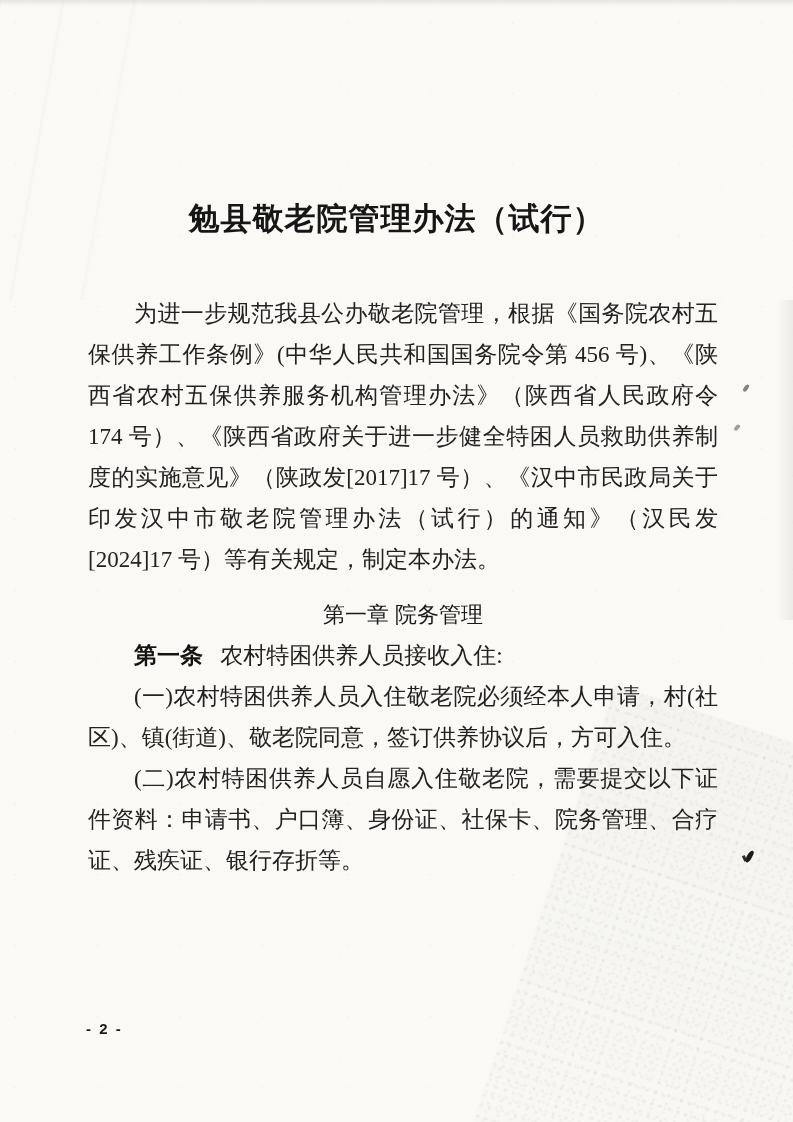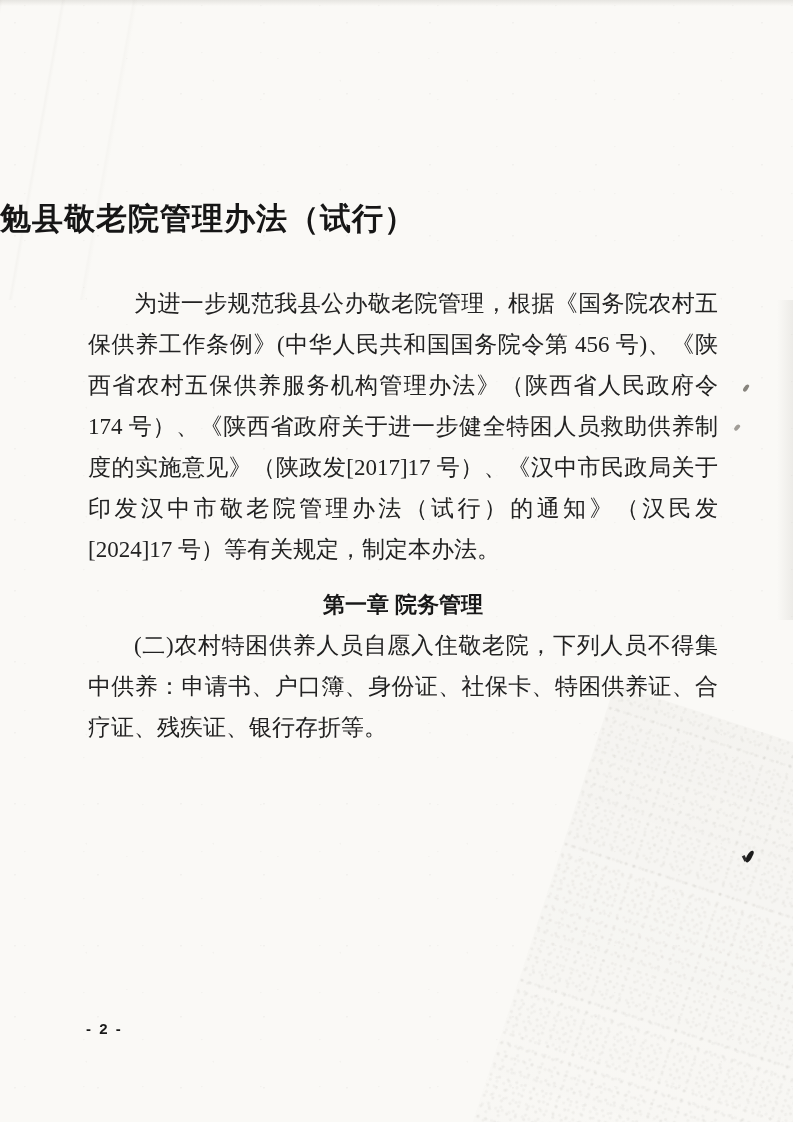--- a/index.html
+++ b/index.html
@@ -97,46 +97,46 @@
     border-radius: 70% 30% 50% 50%;
     transform: rotate(40deg);
     opacity: 0.7;
   }
 
   .doc-title {
     position: absolute;
     left: 0; top: 198px;
     width: 100%;
     margin: 0;
-    text-align: left;
+    text-align: center;
     font-family: Liberation Mono, monospace;
     font-weight: bold;
     font-size: 31px;
     letter-spacing: 1px;
     color: #161616;
   }
 
   .doc-body {
     position: absolute;
-    left: 88px; top: 283px;
+    left: 88px; top: 293px;
     width: 630px;
     font-size: 23px;
     line-height: 41px;
     text-align: justify;
     color: #222;
   }
   .doc-body p {
     margin: 0;
     text-indent: 2em;
   }
   .chapter-heading {
     text-align: center;
     text-indent: 0 !important;
     font-family: "Liberation Sans", sans-serif;
-    font-weight: bold;
+    font-weight: normal;
     font-size: 22px;
     margin-top: 14px !important;
     color: #181818;
   }
   .article-label {
     font-family: "Liberation Sans", sans-serif;
     font-weight: bold;
     color: #141414;
     margin-right: 0.75em;
   }
@@ -165,23 +165,25 @@
   <div class="speck-mark-3"></div>
 
   <h1 class="doc-title">勉县敬老院管理办法（试行）</h1>
 
   <div class="doc-body">
 
     <p>为进一步规范我县公办敬老院管理，根据《国务院农村五保供养工作条例》(中华人民共和国国务院令第 456 号)、《陕西省农村五保供养服务机构管理办法》（陕西省人民政府令 174 号）、《陕西省政府关于进一步健全特困人员救助供养制度的实施意见》（陕政发[2017]17 号）、《汉中市民政局关于印发汉中市敬老院管理办法（试行）的通知》（汉民发[2024]17 号）等有关规定，制定本办法。</p>
 
     <p class="chapter-heading">第一章 院务管理</p>
 
+    <p><span class="article-label">第一条</span><span>农村特困供养人员接收入住:</span></p>
 
+    <p>(一)农村特困供养人员入住敬老院必须经本人申请，村(社区)、镇(街道)、敬老院同意，签订供养协议后，方可入住。</p>
 
-    <p>(二)农村特困供养人员自愿入住敬老院，下列人员不得集中供养：申请书、户口簿、身份证、社保卡、特困供养证、合疗证、残疾证、银行存折等。</p>
+    <p>(二)农村特困供养人员自愿入住敬老院，需要提交以下证件资料：申请书、户口簿、身份证、社保卡、院务管理、合疗证、残疾证、银行存折等。</p>
 
 
 
   </div>
 
   <div class="page-number">- 2 -</div>
 
 </div>
 
 </body></html>

